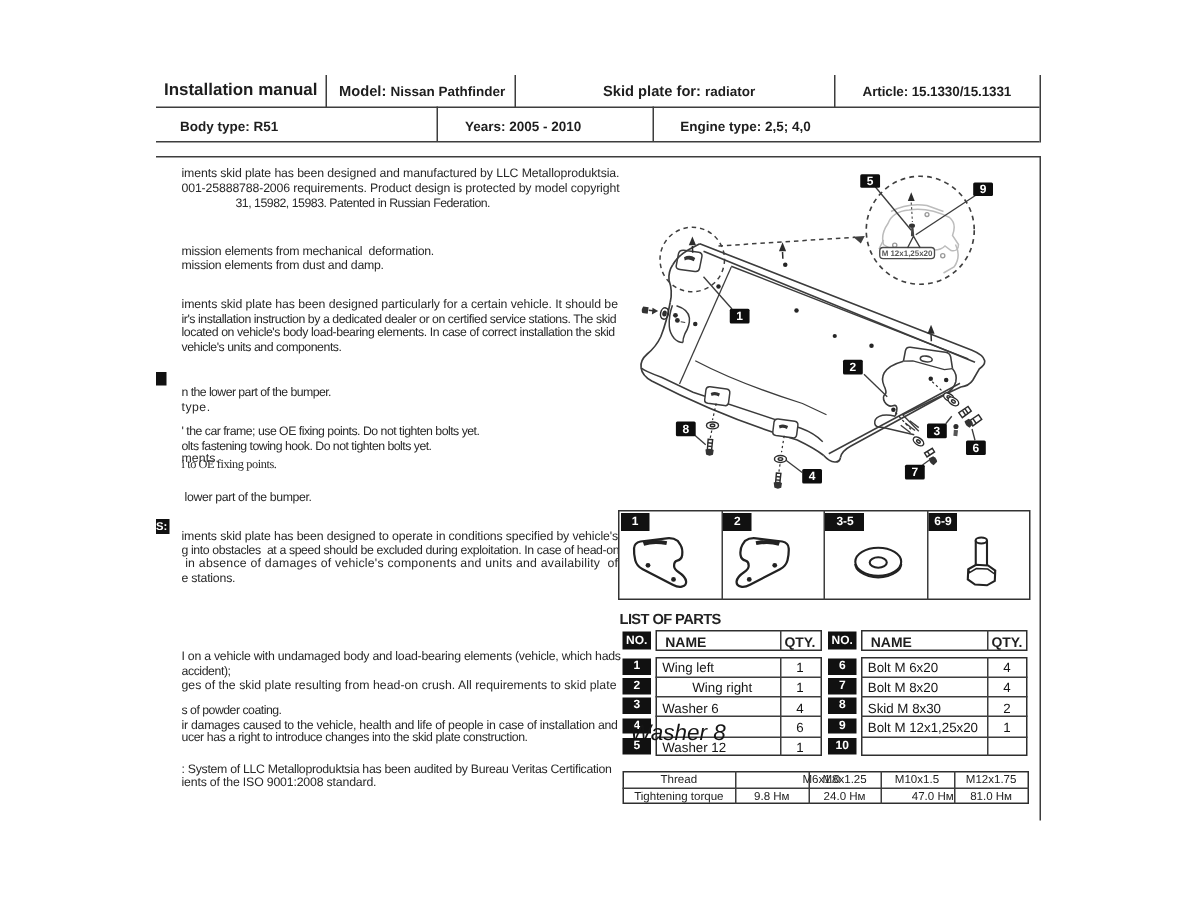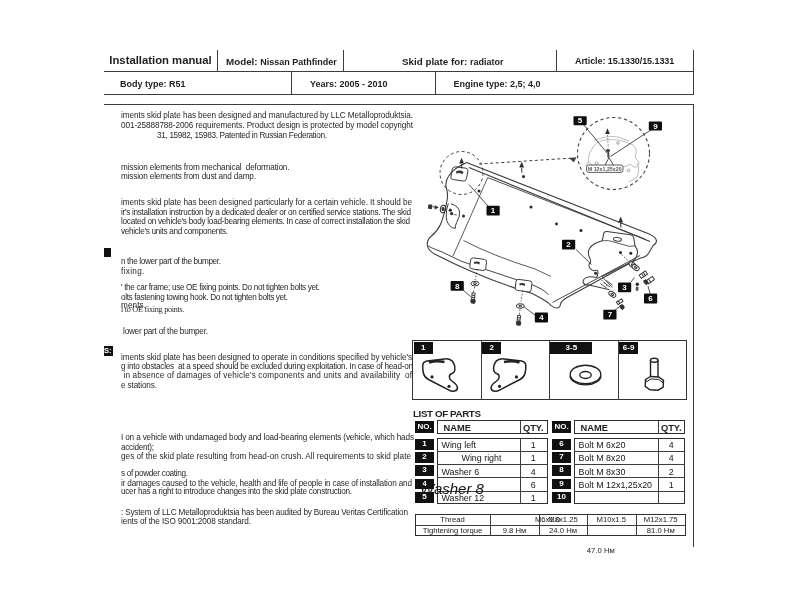--- a/index.html
+++ b/index.html
@@ -35,21 +35,21 @@
 <div class="tl" style="top:110.6px;letter-spacing:-0.074px;">iments skid plate has been designed and manufactured by LLC Metalloproduktsia.</div>
 <div class="tl" style="top:121.0px;letter-spacing:-0.085px;">001-25888788-2006 requirements. Product design is protected by model copyright</div>
 <div class="tl" style="top:131.4px;letter-spacing:-0.318px;margin-left:36px;">31, 15982, 15983. Patented in Russian Federation.</div>
 <div class="tl" style="top:162.6px;letter-spacing:-0.159px;">mission elements from mechanical  deformation.</div>
 <div class="tl" style="top:172.2px;letter-spacing:-0.161px;">mission elements from dust and damp.</div>
 <div class="tl" style="top:198.2px;letter-spacing:-0.042px;">iments skid plate has been designed particularly for a certain vehicle. It should be</div>
 <div class="tl" style="top:207.8px;letter-spacing:-0.293px;">ir's installation instruction by a dedicated dealer or on certified service stations. The skid</div>
 <div class="tl" style="top:217.4px;letter-spacing:-0.276px;">located on vehicle's body load-bearing elements. In case of correct installation the skid</div>
 <div class="tl" style="top:226.8px;letter-spacing:-0.294px;">vehicle's units and components.</div>
 <div class="tl" style="top:257.4px;letter-spacing:-0.369px;">n the lower part of the bumper.</div>
-<div class="tl" style="top:266.6px;letter-spacing:0.322px;">fixing.</div>
+<div class="tl" style="top:266.6px;letter-spacing:0.322px;">type.</div>
 <div class="tl" style="top:283.4px;letter-spacing:-0.334px;">' the car frame; use OE fixing points. Do not tighten bolts yet.</div>
 <div class="tl" style="top:292.6px;letter-spacing:-0.342px;">olts fastening towing hook. Do not tighten bolts yet.</div>
 <div class="tl" style="top:301.4px;letter-spacing:0.084px;">ments.</div>
 <div class="tl" style="top:305px;letter-spacing:-0.277px;font-family:Liberation Serif, serif;">i to OE fixing points.</div>
 <div class="tl" style="top:327.4px;letter-spacing:-0.234px;"> lower part of the bumper.</div>
 <div class="tl" style="top:353.4px;letter-spacing:-0.089px;">iments skid plate has been designed to operate in conditions specified by vehicle's</div>
 <div class="tl" style="top:362.2px;letter-spacing:-0.251px;">g into obstacles  at a speed should be excluded during exploitation. In case of head-on</div>
 <div class="tl" style="top:371.4px;letter-spacing:0.155px;"> in absence of damages of vehicle's components and units and availability  of</div>
 <div class="tl" style="top:380.6px;letter-spacing:-0.133px;">e stations.</div>
 <div class="tl" style="top:433.4px;letter-spacing:-0.161px;">I on a vehicle with undamaged body and load-bearing elements (vehicle, which hads</div>
@@ -282,21 +282,21 @@
       <text x="655.4" y="128.8">9</text>
   </g>
 </svg>
 
 <div class="abs" style="left:412.3px;top:340.3px;width:274.3px;height:59.4px;border:1.3px solid #333;box-sizing:border-box;"></div>
 <div class="ln" style="left:480.5px;top:340.3px;width:1.2px;height:59.4px;"></div>
 <div class="ln" style="left:549px;top:340.3px;width:1.2px;height:59.4px;"></div>
 <div class="ln" style="left:617.5px;top:340.3px;width:1.2px;height:59.4px;"></div>
 <div class="stub" style="left:413.6px;top:341.6px;width:19.5px;height:12.5px;font-size:8px;line-height:12.5px;text-align:center;">1</div>
 <div class="stub" style="left:481.9px;top:341.6px;width:19.5px;height:12.5px;font-size:8px;line-height:12.5px;text-align:center;">2</div>
-<div class="stub" style="left:550.4px;top:341.6px;width:42px;height:12.5px;font-size:8px;line-height:12.5px;text-align:center;">3-5</div>
+<div class="stub" style="left:550.4px;top:341.6px;width:26px;height:12.5px;font-size:8px;line-height:12.5px;text-align:center;">3-5</div>
 <div class="stub" style="left:618.9px;top:341.6px;width:19.5px;height:12.5px;font-size:8px;line-height:12.5px;text-align:center;">6-9</div>
 
 <svg class="abs" style="left:412px;top:340px;" width="276" height="60" viewBox="0 0 276 60" fill="none">
 
   <g stroke="#222" stroke-width="1.5">
     <path d="M10.7 25.5 Q10.9 21.8 15 21 L32.5 18.9 Q36.8 18.4 39.8 20.6 L41.5 23 Q43.3 26 42.8 30 Q42.4 33 39.5 33.8 Q37.2 34.4 37.4 37.5 Q37.5 39.5 40.5 41.5 Q45 44.5 45.4 47.5 Q45.8 50.3 42.5 51.1 Q40 51.7 36.5 49.8 L16.5 39.5 Q12.5 37.4 11.5 33.5 Q10.5 29.5 10.7 25.5z"></path>
     <path d="M17 22.6 Q24 20.3 32.5 22.1" stroke-width="2.6"></path>
   </g>
   <g fill="#222">
     <circle cx="20" cy="36.9" r="1.6"></circle>
@@ -370,21 +370,21 @@
 <div class="stub" style="left:415px;top:491.8px;width:19px;height:10.9px;font-size:8px;line-height:10.9px;text-align:center;">5</div>
 <div class="abs" style="left:441.5px;top:493.0px;font-size:8.9px;color:#151515;">Washer 12</div>
 <div class="abs" style="left:519.8px;width:27px;top:493.0px;font-size:8.9px;color:#151515;text-align:center;">1</div>
 <div class="stub" style="left:552px;top:439.0px;width:19px;height:10.9px;font-size:8px;line-height:10.9px;text-align:center;">6</div>
 <div class="abs" style="left:578.5px;top:440.2px;font-size:8.9px;color:#151515;">Bolt M 6x20</div>
 <div class="abs" style="left:657.8px;width:27px;top:440.2px;font-size:8.9px;color:#151515;text-align:center;">4</div>
 <div class="stub" style="left:552px;top:452.2px;width:19px;height:10.9px;font-size:8px;line-height:10.9px;text-align:center;">7</div>
 <div class="abs" style="left:578.5px;top:453.4px;font-size:8.9px;color:#151515;">Bolt M 8x20</div>
 <div class="abs" style="left:657.8px;width:27px;top:453.4px;font-size:8.9px;color:#151515;text-align:center;">4</div>
 <div class="stub" style="left:552px;top:465.4px;width:19px;height:10.9px;font-size:8px;line-height:10.9px;text-align:center;">8</div>
-<div class="abs" style="left:578.5px;top:466.6px;font-size:8.9px;color:#151515;">Bolt M 8x30</div>
+<div class="abs" style="left:578.5px;top:466.6px;font-size:8.9px;color:#151515;">Skid M 8x30</div>
 <div class="abs" style="left:657.8px;width:27px;top:466.6px;font-size:8.9px;color:#151515;text-align:center;">2</div>
 <div class="stub" style="left:552px;top:478.6px;width:19px;height:10.9px;font-size:8px;line-height:10.9px;text-align:center;">9</div>
 <div class="abs" style="left:578.5px;top:479.8px;font-size:8.9px;color:#151515;">Bolt M 12x1,25x20</div>
 <div class="abs" style="left:657.8px;width:27px;top:479.8px;font-size:8.9px;color:#151515;text-align:center;">1</div>
 <div class="stub" style="left:552px;top:491.8px;width:19px;height:10.9px;font-size:8px;line-height:10.9px;text-align:center;">10</div>
 <div class="abs" style="left:578.5px;top:493.0px;font-size:8.9px;color:#151515;"></div>
 <div class="abs" style="left:657.8px;width:27px;top:493.0px;font-size:8.9px;color:#151515;text-align:center;"></div>
 
 <div class="abs" style="left:415.3px;top:513.8px;width:270.4px;height:22.4px;border:1.3px solid #2e2e2e;box-sizing:border-box;"></div>
 <div class="ln" style="left:415.3px;top:524.6px;width:270.4px;height:1.1px;"></div>
@@ -392,15 +392,15 @@
 <div class="ln" style="left:539.3px;top:513.8px;width:1.1px;height:22.4px;"></div>
 <div class="ln" style="left:586.8px;top:513.8px;width:1.1px;height:22.4px;"></div>
 <div class="ln" style="left:635.8px;top:513.8px;width:1.1px;height:22.4px;"></div>
 <div class="abs" style="left:415.3px;width:74.5px;top:515.4px;font-size:7.7px;color:#222;text-align:center;">Thread</div>
 <div class="abs" style="left:415.3px;width:74.5px;top:526.2px;font-size:7.7px;color:#222;text-align:center;">Tightening torque</div>
 <div class="abs" style="left:489.8px;width:49.5px;top:515.4px;font-size:7.7px;color:#222;text-align:center;padding-left:33px;">M6x1.0</div>
 <div class="abs" style="left:489.8px;width:49.5px;top:526.2px;font-size:7.7px;color:#222;text-align:center;">9.8 Нм</div>
 <div class="abs" style="left:539.3px;width:47.5px;top:515.4px;font-size:7.7px;color:#222;text-align:center;">M8x1.25</div>
 <div class="abs" style="left:539.3px;width:47.5px;top:526.2px;font-size:7.7px;color:#222;text-align:center;">24.0 Нм</div>
 <div class="abs" style="left:586.8px;width:49.0px;top:515.4px;font-size:7.7px;color:#222;text-align:center;">M10x1.5</div>
-<div class="abs" style="left:586.8px;width:49.0px;top:526.2px;font-size:7.7px;color:#222;text-align:left;margin-top:20px;">47.0 Нм</div>
+<div class="abs" style="left:586.8px;width:49.0px;top:526.2px;font-size:7.7px;color:#222;text-align:right;">47.0 Нм</div>
 <div class="abs" style="left:635.8px;width:49.9px;top:515.4px;font-size:7.7px;color:#222;text-align:center;">M12x1.75</div>
 <div class="abs" style="left:635.8px;width:49.9px;top:526.2px;font-size:7.7px;color:#222;text-align:center;">81.0 Нм</div>
 
 </body></html>

